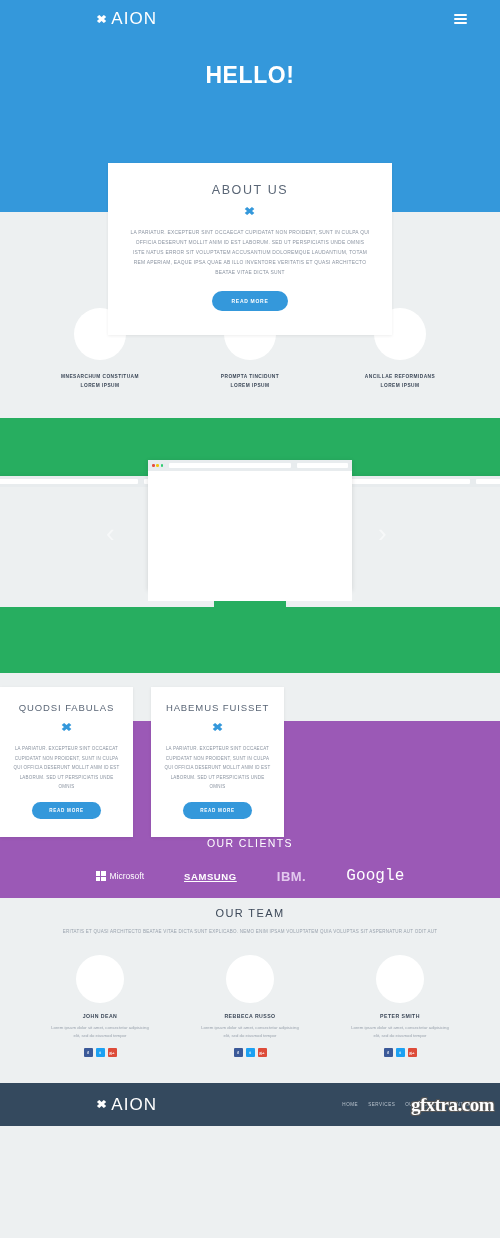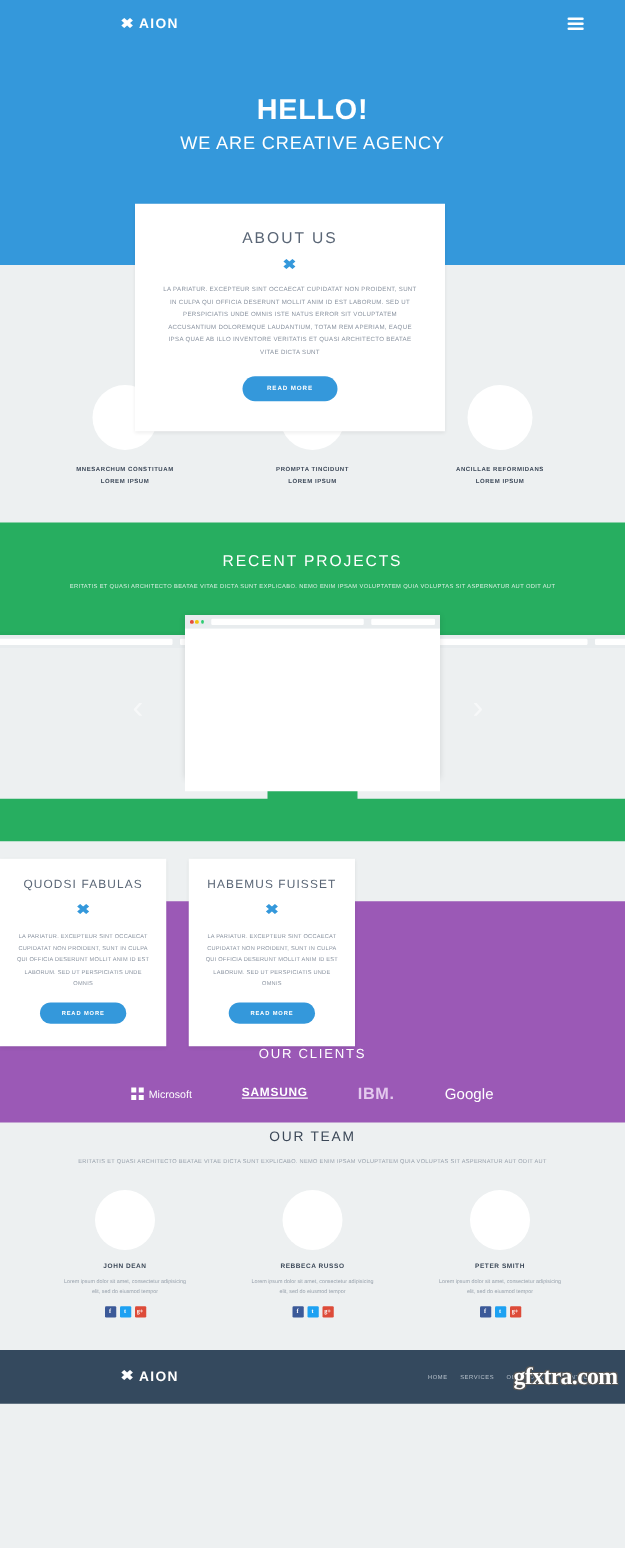--- a/index.html
+++ b/index.html
@@ -24,39 +24,39 @@
     align-items:center;
     justify-content:space-between;
     padding:0 33px 0 97px;
   }
   .logo { display:flex; align-items:center; gap:5px; }
   .logo-mark {
     color:#fff; font-size:11px; font-weight:bold; line-height:1;
     transform:scaleX(1.15);
   }
   .logo-text {
-    color:#fff; font-size:11px; font-weight:bold;
+    color:#fff; font-size:17px; font-weight:normal;
     letter-spacing:1.1px;
   }
   .hamburger { width:13px; display:flex; flex-direction:column; gap:2.5px; }
   .hamburger i { display:block; height:1.6px; background:#fff; border-radius:1px; }
 
-  .hero-copy { text-align:center; margin-top:36px; }
+  .hero-copy { text-align:center; margin-top:24px; }
   .hero-title {
     color:#fff; font-size:23px; font-weight:bold; letter-spacing:0.6px;
   }
   .hero-sub {
     color:#fff; font-size:14.5px; letter-spacing:0.7px; margin-top:6px;
     font-weight:400;
   }
 
   
   .about-card {
     position:absolute; left:108px; top:163px;
-    width:248px; background:#fff;
+    width:284px; background:#fff;
     padding:20px 22px 24px;
     box-shadow:0 1px 3px rgba(0,0,0,0.07);
     text-align:center;
   }
   .sec-title {
     font-size:12.5px; letter-spacing:1.6px; color:#5a6676; font-weight:400;
   }
   .divider-x {
     color:#3498db; font-size:11px; font-weight:bold; margin:8px 0 10px;
     transform:scaleX(1.2); display:inline-block;
@@ -185,21 +185,21 @@
   }
   .ms-grid i { background:#fff; display:block; }
   .lbl-ms { color:#fff; font-size:8.5px; font-weight:400; }
   .lbl-samsung {
     color:#fff; font-size:9.5px; font-weight:bold; letter-spacing:0.6px;text-decoration:underline;
   }
   .lbl-ibm {
     color:#e3c9ee; font-size:13px; font-weight:bold; letter-spacing:0.5px;
     font-family:Liberation Sans, sans-serif;
   }
-  .lbl-google { color:#fff; font-size:12px; letter-spacing:0.1px; }
+  .lbl-google { color:#fff; font-size:16px; letter-spacing:0.1px;font-family:Liberation Mono, monospace; }
 
   
   .team { background:#edf0f1; padding:22px 0 26px; text-align:center; }
   .team .sec-title { font-size:11px; letter-spacing:1.4px; color:#3c4858; }
   .team-sub {
     font-size:4.5px; line-height:2.1; color:#99a2ad; margin-top:8px;
     letter-spacing:0.25px; text-transform:uppercase;
   }
   .members { display:flex; justify-content:center; gap:45px; margin-top:18px; }
   .member { width:105px; text-align:center; }
@@ -260,21 +260,20 @@
         <span class="logo-text">AION</span>
       </div>
       <div class="hamburger">
         <i></i>
         <i></i>
         <i></i>
       </div>
     </div>
     <div class="hero-copy">
       <div class="hero-title">HELLO!</div>
-      <div class="hero-sub">WE ARE CREATIVE AGENCY</div>
     </div>
   </section>
 
   <section class="about-card">
     <div class="sec-title">ABOUT US</div>
     <div class="divider-x">✖</div>
     <p class="about-body">LA PARIATUR. EXCEPTEUR SINT OCCAECAT CUPIDATAT NON PROIDENT, SUNT IN CULPA QUI OFFICIA DESERUNT MOLLIT ANIM ID EST LABORUM. SED UT PERSPICIATIS UNDE OMNIS ISTE NATUS ERROR SIT VOLUPTATEM ACCUSANTIUM DOLOREMQUE LAUDANTIUM, TOTAM REM APERIAM, EAQUE IPSA QUAE AB ILLO INVENTORE VERITATIS ET QUASI ARCHITECTO BEATAE VITAE DICTA SUNT</p>
     <button class="btn-read">READ MORE</button>
   </section>
 
@@ -290,24 +289,20 @@
       <div class="feature-title">LOREM IPSUM</div>
     </div>
     <div class="feature">
       <div class="feature-circle"></div>
       <div class="feature-title">ANCILLAE REFORMIDANS</div>
       <div class="feature-title">LOREM IPSUM</div>
     </div>
   </section>
 
   <section class="projects">
-    <div class="projects-head">
-      <div class="sec-title">RECENT PROJECTS</div>
-      <p class="projects-sub">ERITATIS ET QUASI ARCHITECTO BEATAE VITAE DICTA SUNT EXPLICABO. NEMO ENIM IPSAM VOLUPTATEM QUIA VOLUPTAS SIT ASPERNATUR AUT ODIT AUT</p>
-    </div>
 
     <div class="carousel">
       <div class="arrow prev">‹</div>
       <div class="arrow next">›</div>
 
       <div class="win side left">
         <div class="win-chrome">
 
           <div class="bar long"></div>
           <div class="bar short"></div>

